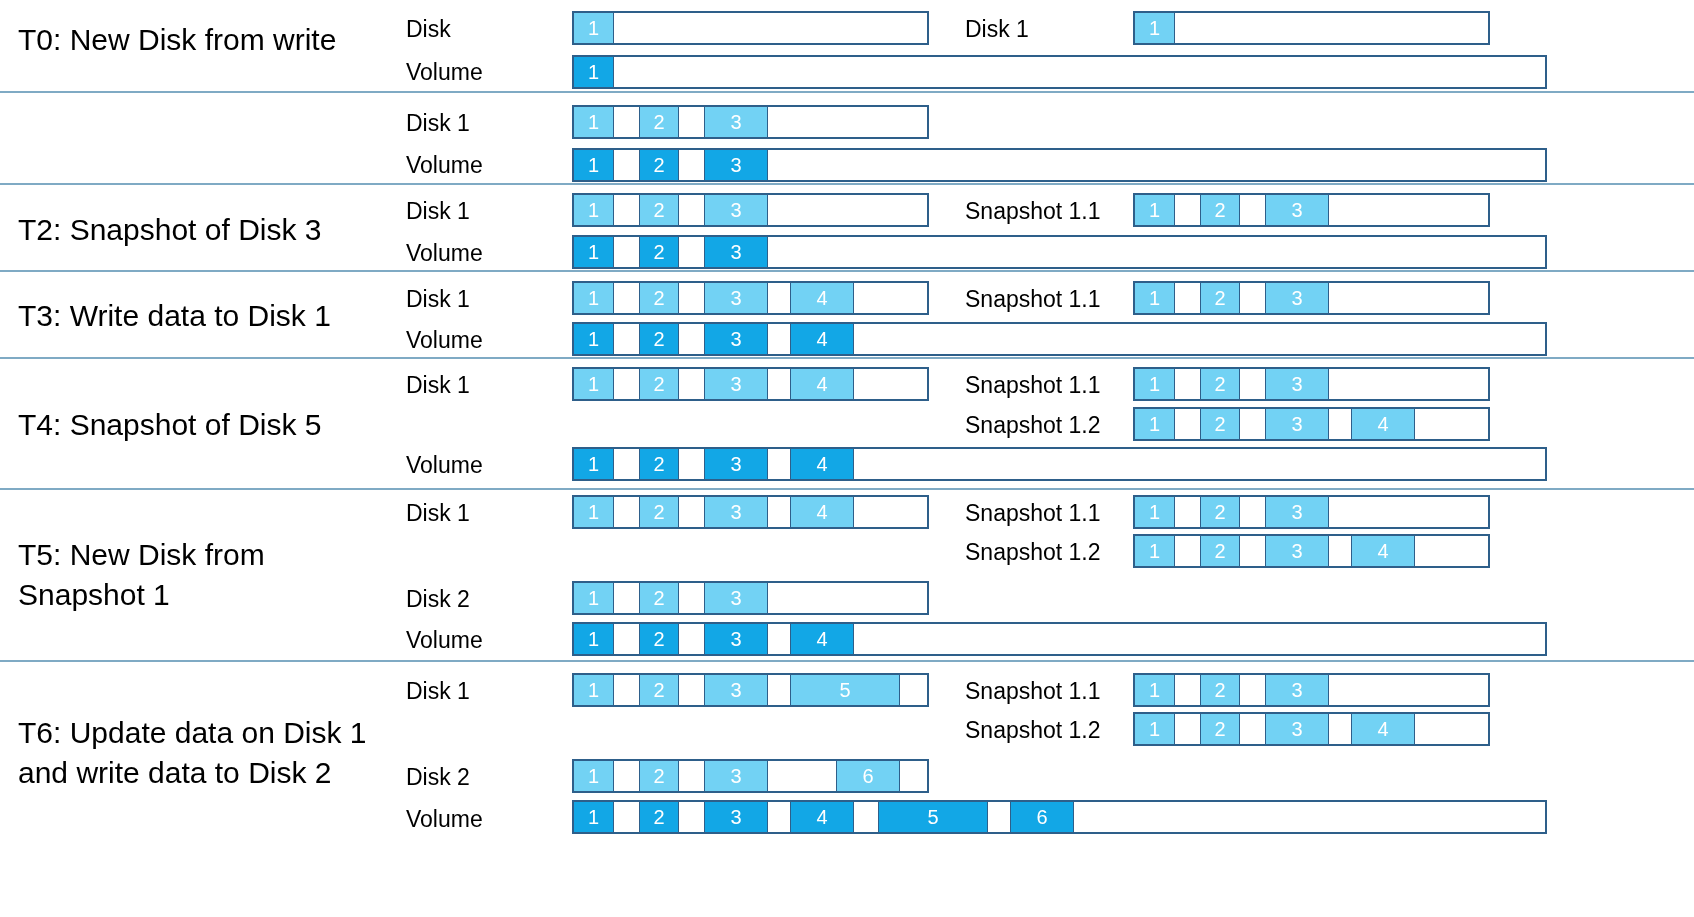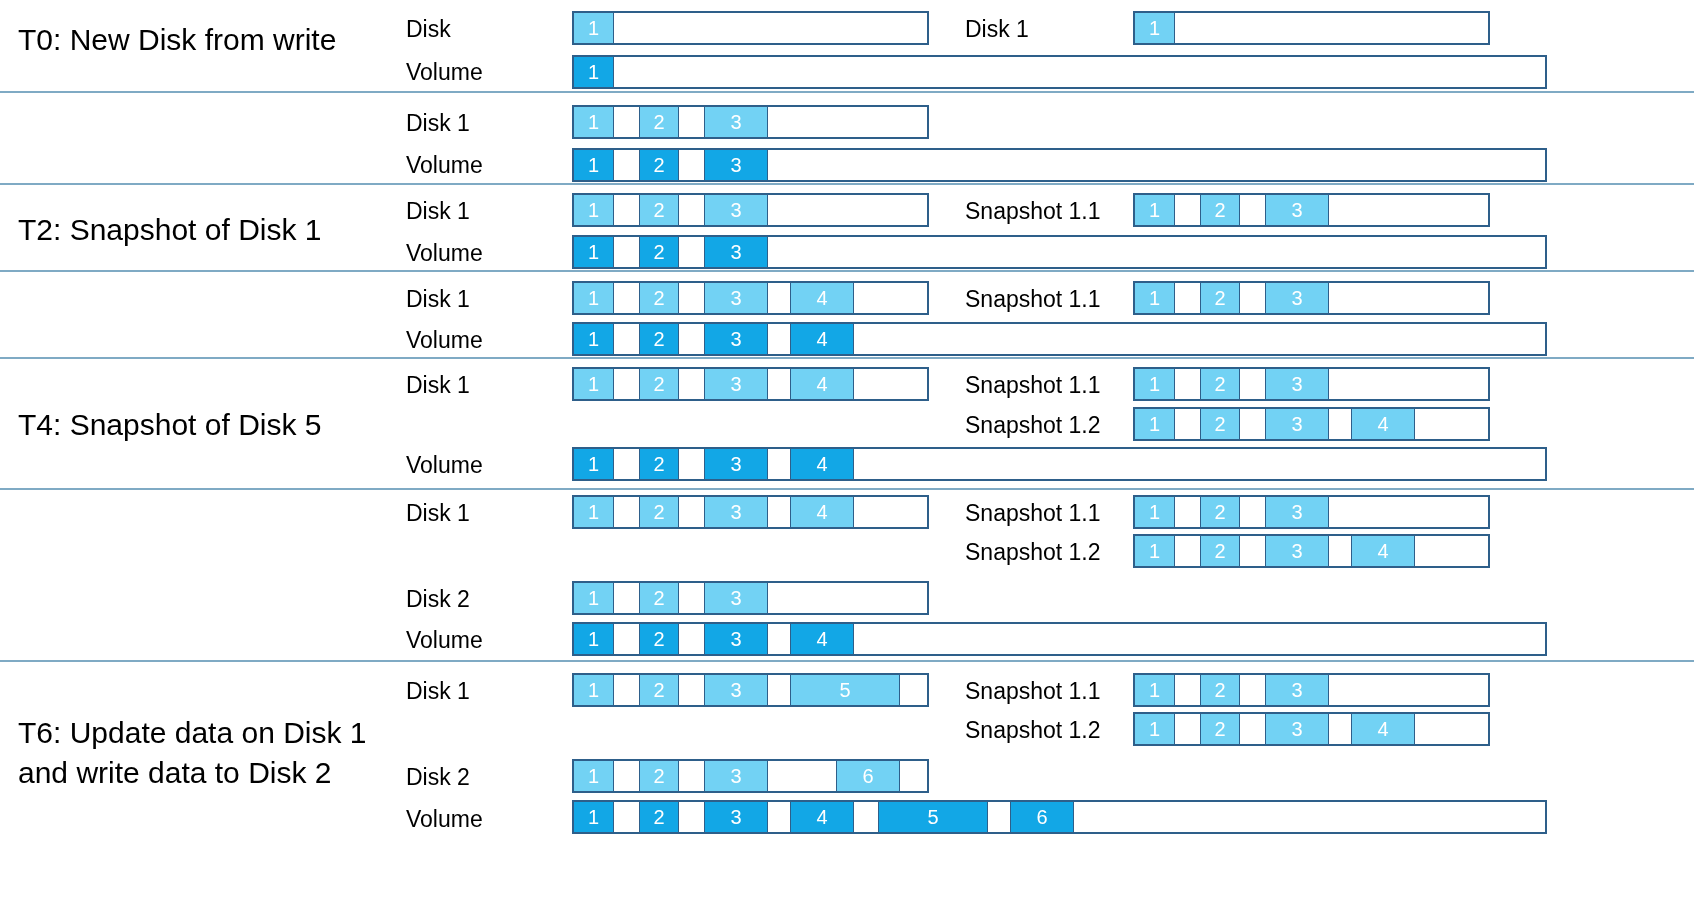--- a/index.html
+++ b/index.html
@@ -65,22 +65,24 @@
 <body>
 
 <div id="stage">
     <div class="row-sep" style="top: 91px;"></div>
     <div class="row-sep" style="top: 183px;"></div>
     <div class="row-sep" style="top: 270px;"></div>
     <div class="row-sep" style="top: 357px;"></div>
     <div class="row-sep" style="top: 488px;"></div>
     <div class="row-sep" style="top: 660px;"></div>
     <div class="step-label" style="top: 20px;">T0: New Disk from write</div>
-    <div class="step-label" style="top: 210px;">T2: Snapshot of Disk 1</div>
+    <div class="step-label" style="top: 210px;">T2: Snapshot of Disk 3</div>
+    <div class="step-label" style="top: 296px;">T3: Write data to Disk 1</div>
     <div class="step-label" style="top: 405px;">T4: Snapshot of Disk 5</div>
+    <div class="step-label" style="top: 535px;">T5: New Disk from<br>Snapshot 1</div>
     <div class="step-label" style="top: 713px;">T6: Update data on Disk 1<br>and write data to Disk 2</div>
     <div class="bar-label" style="left: 406px; top: 16px;">Disk</div>
     <div class="bar" style="left: 572px; top: 11px; width: 357px;">
       <div class="seg light first" style="left: 0px; width: 40px;">1</div>
     </div>
     <div class="bar-label" style="left: 965px; top: 16px;">Disk 1</div>
     <div class="bar" style="left: 1133px; top: 11px; width: 357px;">
       <div class="seg light first" style="left: 0px; width: 40px;">1</div>
     </div>
     <div class="bar-label" style="left: 406px; top: 59px;">Volume</div>

